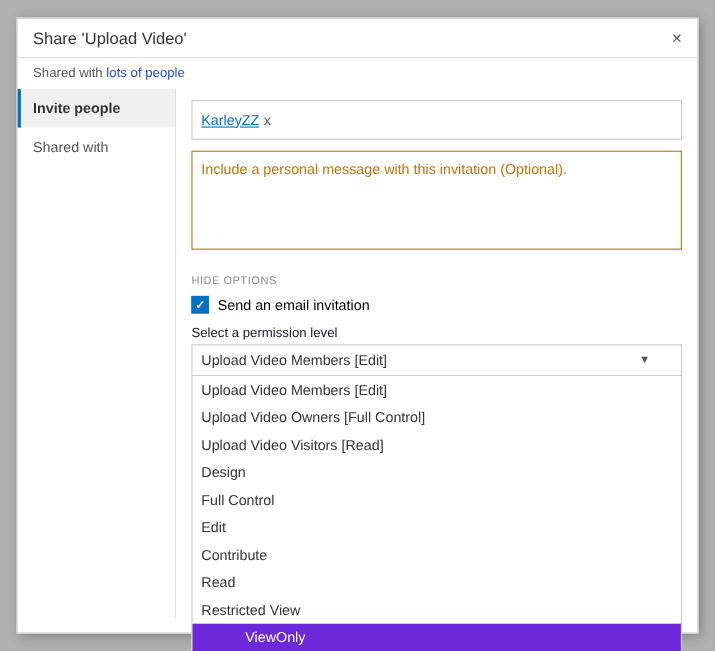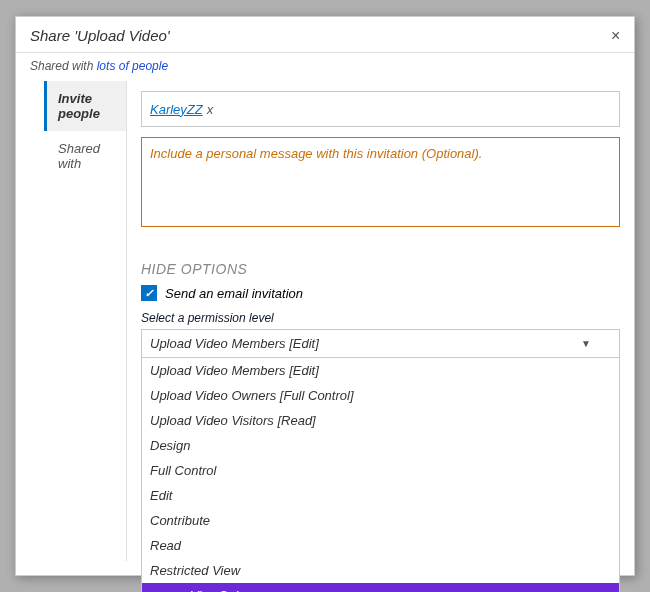--- a/index.html
+++ b/index.html
@@ -1,15 +1,15 @@
 <!DOCTYPE html>
 <html><head>
   <meta charset="utf-8">
   <style>
-    * { box-sizing: border-box; margin: 0; padding: 0; font-style: italic; }
+    * { box-sizing: border-box; margin: 0; padding: 0; }
     body {
       background: #b0b0b0;
       font-family: 'Segoe UI', Arial, sans-serif;
       font-size: 13px;
       display: flex;
       justify-content: center;
       align-items: center;
       width: 650px;
       height: 592px;
     }
@@ -48,24 +48,23 @@
     }
     .shared-info .lots-link {
       color: #1d4ed8;
       text-decoration: none;
     }
     .dialog-body {
       display: flex;
       min-height: 480px;
     }
     .sidebar {
-      width: 111px;
+      width: 144px;
       border-right: 1px solid #e0e0e0;
       padding-top: 0;
-      padding-left: 28px;
     }
     .sidebar-item {
       padding: 10px 14px;
       cursor: pointer;
       color: #333;
       font-size: 13px;
     }
     .sidebar-item.active {
       background: #f0f0f0;
       font-weight: 600;
@@ -116,26 +115,26 @@
       resize: none;
       color: #c8700a;
       font-family: 'Segoe UI', Arial, sans-serif;
       font-size: 13px;
       outline: none;
     }
     .message-box::placeholder {
       color: #c8700a;
     }
     .section-label {
-      font-size: 14px;
+      font-size: 10px;
       color: #888;
       text-transform: uppercase;
       letter-spacing: 0.5px;
       margin-bottom: 8px;
-      margin-top: 21px;
+      margin-top: 10px;
     }
     .checkbox-row {
       display: flex;
       align-items: center;
       gap: 8px;
       margin-bottom: 10px;
     }
     .checkbox-box {
       width: 16px;
       height: 16px;

